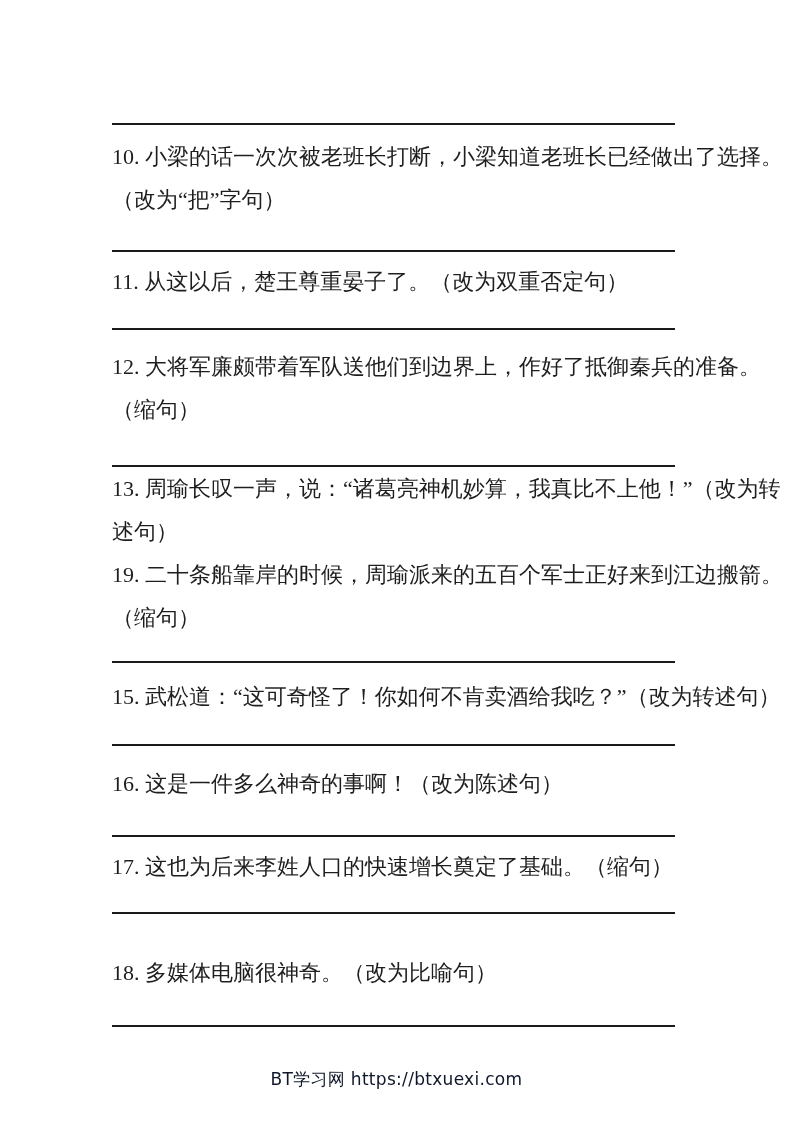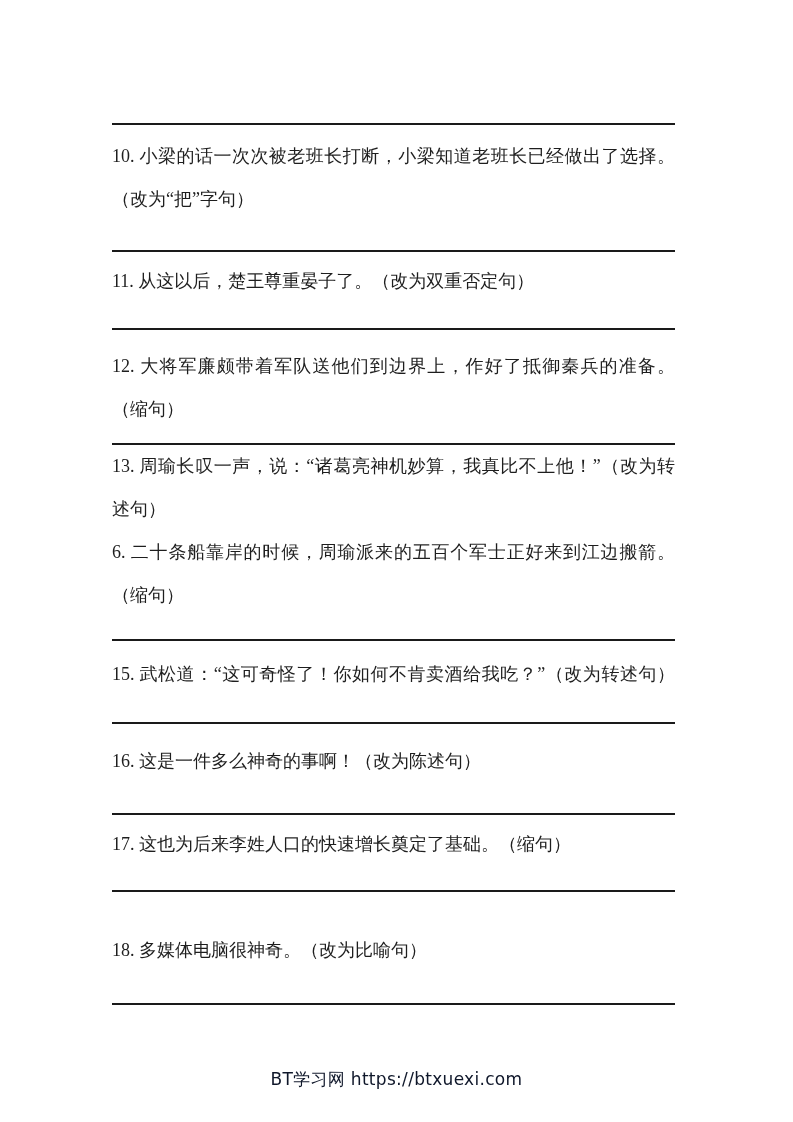--- a/index.html
+++ b/index.html
@@ -25,33 +25,33 @@
     position: absolute;
     left: 112px;
     top: 123px;
     width: 563px;
   }
   .rule {
     height: 2px;
     background: #1a1a1a;
   }
   .qline {
-    font-size: 18px;
+    font-size: 22px;
     line-height: 43px;
     color: #1e1e1e;
   }
   
   .full {
     text-align: justify;
     text-align-last: justify;
     white-space: nowrap;
   }
   .s1 { padding: 10px 0 29px; }
   .s2 { padding: 8px 0 25px; }
-  .s3 { padding: 15px 0 12px; }
+  .s3 { padding: 15px 0 34px; }
   .s4 { padding: 0 0 22px; }
   .s5 { padding: 12px 0 26px; }
   .s6 { padding: 16px 0 30px; }
   .s7 { padding: 8px 0 24px; }
   .s8 { padding: 7px 0 31px; margin-top: 30px; }
   .footer {
     position: absolute;
     left: 0;
     right: 0;
     top: 1068px;
@@ -88,21 +88,21 @@
     <section class="sec s3">
       <div class="qline full">12. 大将军廉颇带着军队送他们到边界上，作好了抵御秦兵的准备。</div>
       <div class="qline">（缩句）</div>
     </section>
 
     <div class="rule"></div>
 
     <section class="sec s4">
       <div class="qline full">13. 周瑜长叹一声，说：“诸葛亮神机妙算，我真比不上他！”（改为转</div>
       <div class="qline">述句）</div>
-      <div class="qline full">6. 二十条船靠岸的时候，周瑜派来的五百个军士正好来到江边搬箭。</div>
+      <div class="qline full">19. 二十条船靠岸的时候，周瑜派来的五百个军士正好来到江边搬箭。</div>
       <div class="qline">（缩句）</div>
     </section>
 
     <div class="rule"></div>
 
     <section class="sec s5">
       <div class="qline full">15. 武松道：“这可奇怪了！你如何不肯卖酒给我吃？”（改为转述句）</div>
     </section>
 
     <div class="rule"></div>

